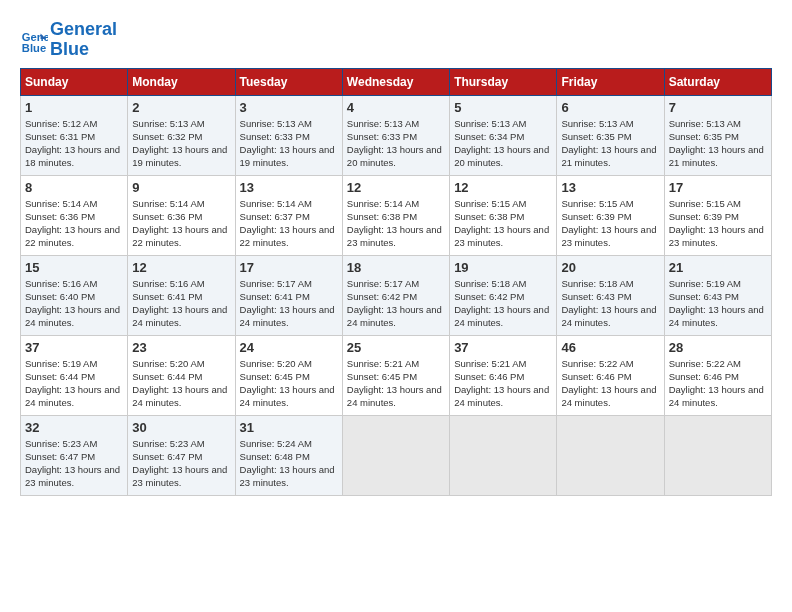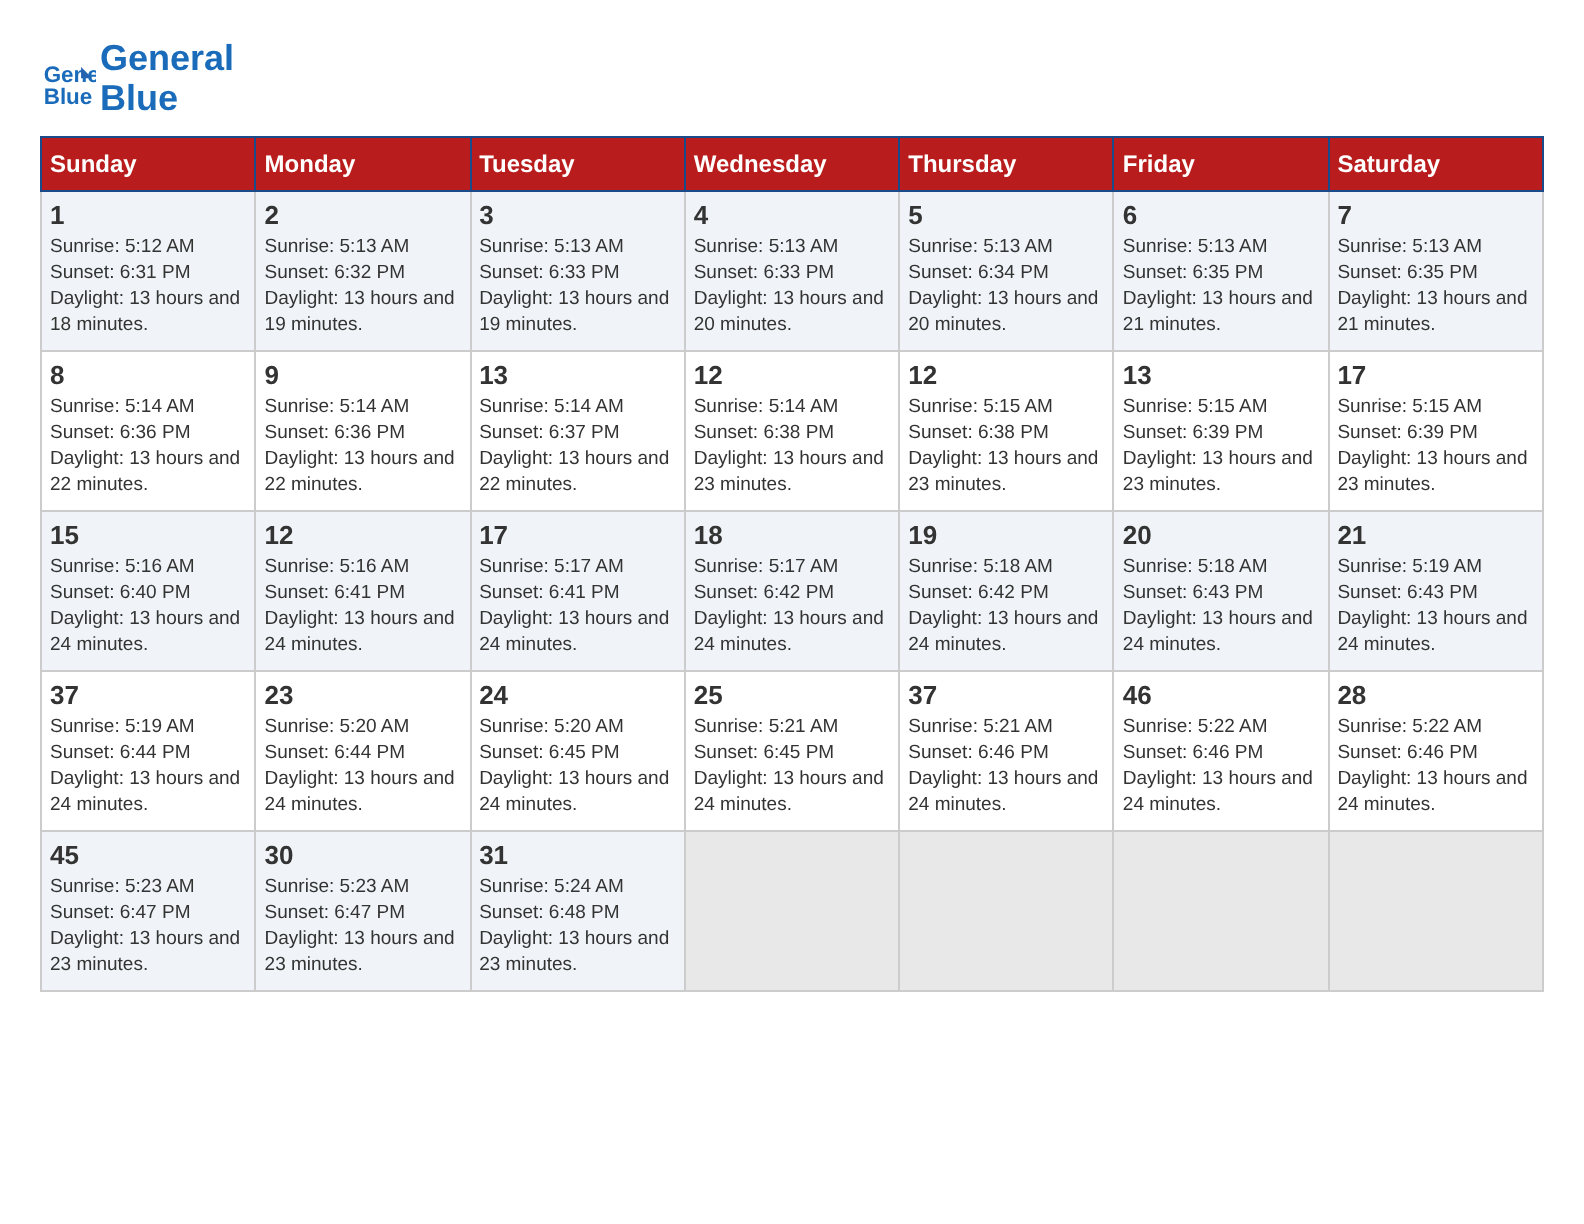--- a/index.html
+++ b/index.html
@@ -353,21 +353,21 @@
           <span class="day-number">28</span>
           <div class="day-info">
             Sunrise: 5:22 AM<br>
             Sunset: 6:46 PM<br>
             Daylight: 13 hours and 24 minutes.
           </div>
         </td>
       </tr>
       <tr>
         <td>
-          <span class="day-number">45</span>
+          <span class="day-number">32</span>
           <div class="day-info">
             Sunrise: 5:23 AM<br>
             Sunset: 6:47 PM<br>
             Daylight: 13 hours and 23 minutes.
           </div>
         </td>
         <td>
           <span class="day-number">30</span>
           <div class="day-info">
             Sunrise: 5:23 AM<br>

